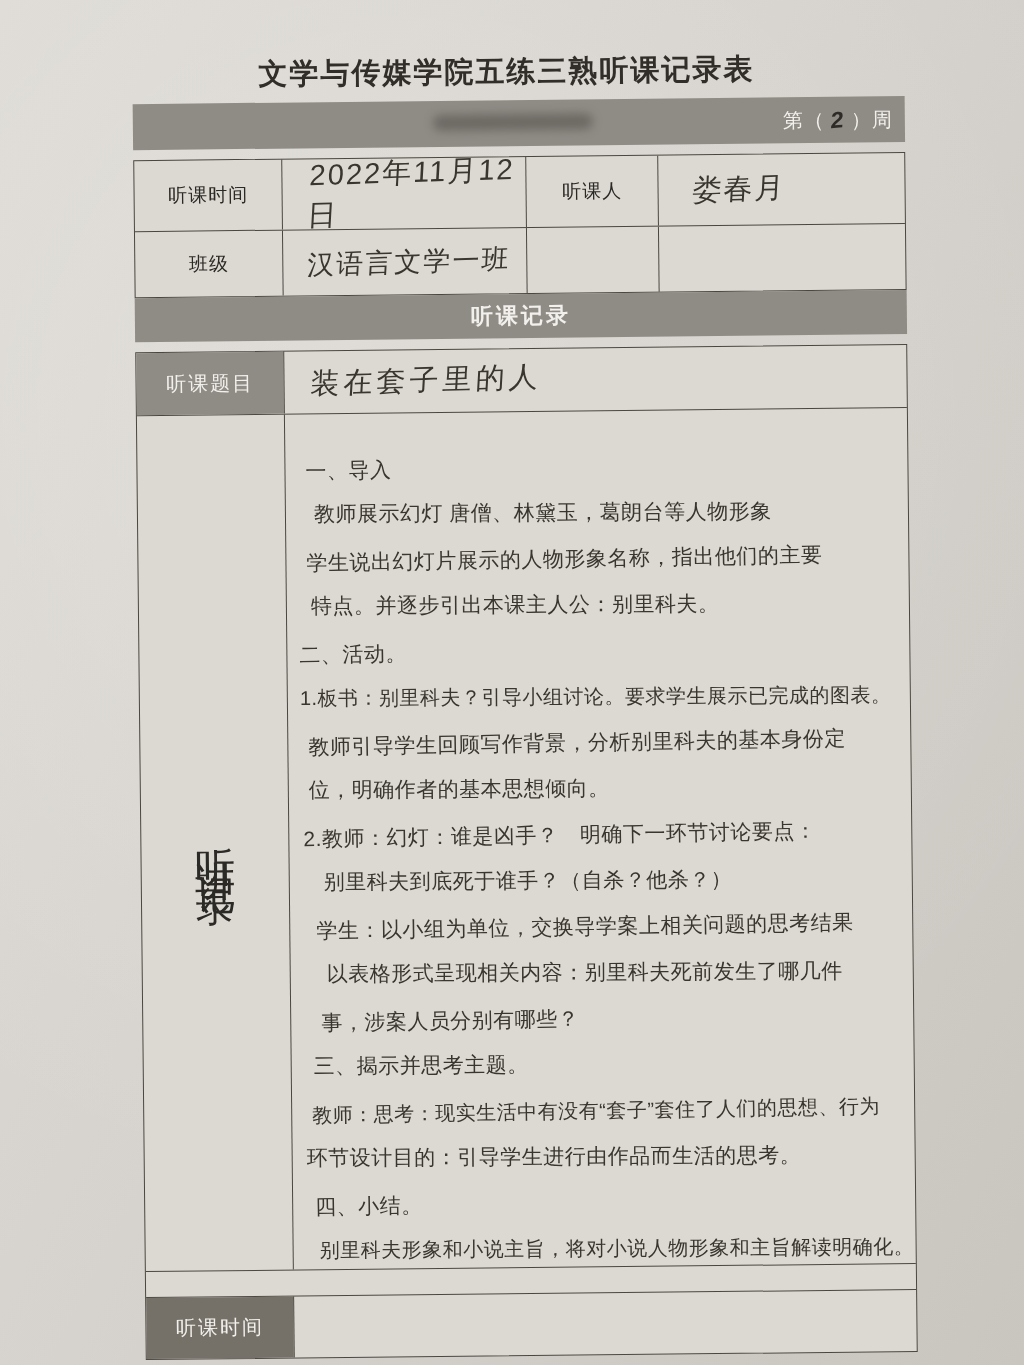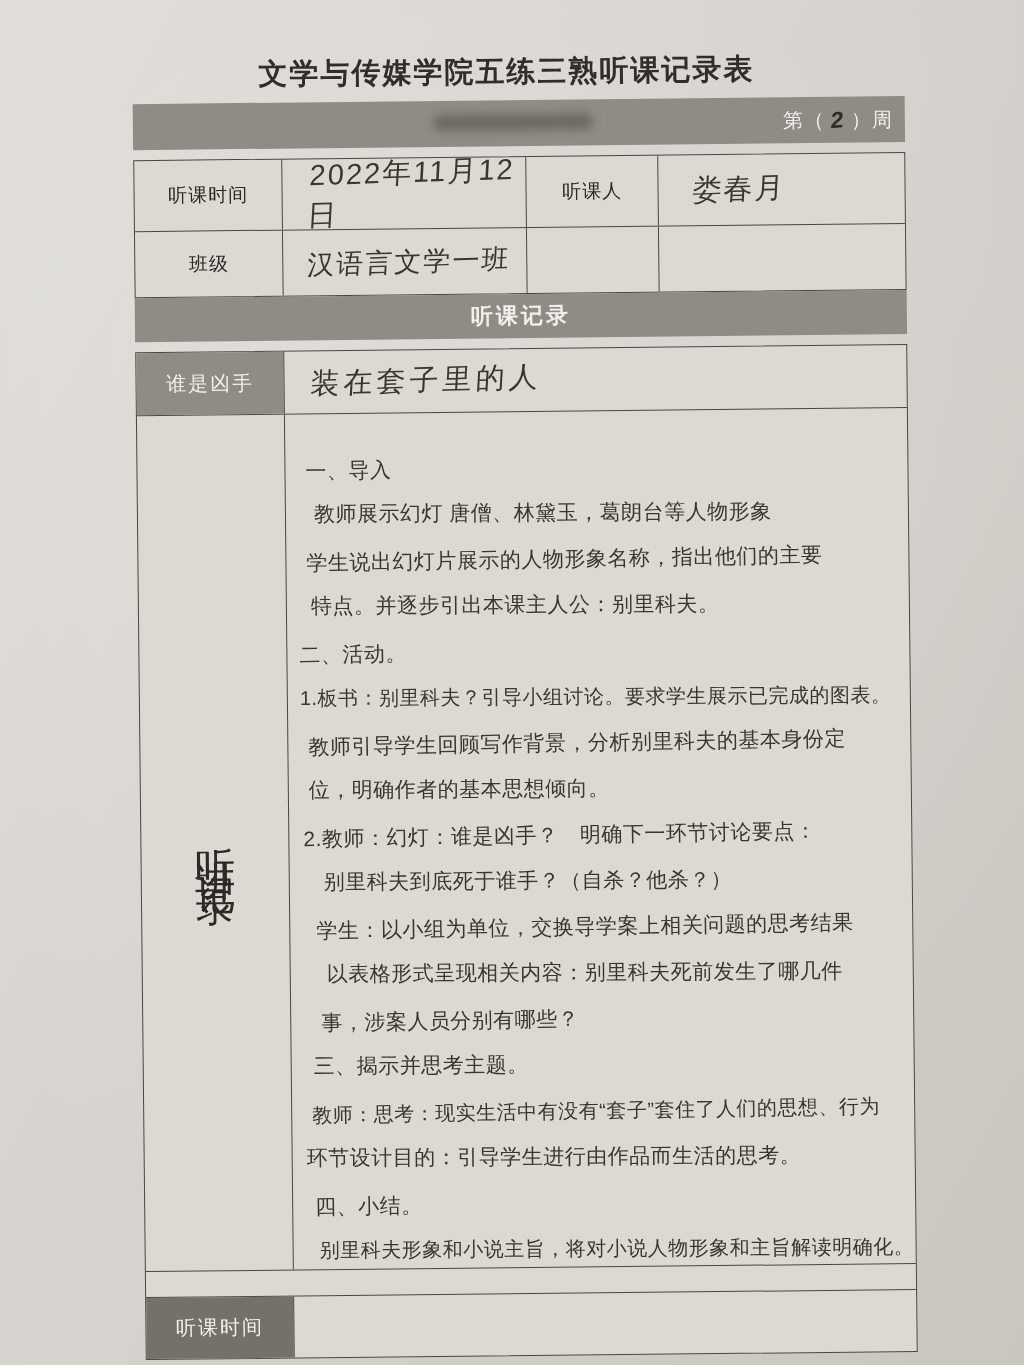--- a/index.html
+++ b/index.html
@@ -167,21 +167,21 @@
 
     <div class="band band-mid">
       <span>听课记录</span>
     </div>
 
     <div class="gap"></div>
 
     <div class="sheet">
       <div class="frow r-topic">
         <div class="cell w-label glabel">
-          <span>谁是凶手</span>
+          <span>听课题目</span>
         </div>
         <div class="cell w-rest">
           <span class="hw hw-topic">装在套子里的人</span>
         </div>
       </div>
 
       <div class="frow r-main">
         <div class="cell w-label side-cell">
           <span class="vtext">听讲记录</span>
         </div>

